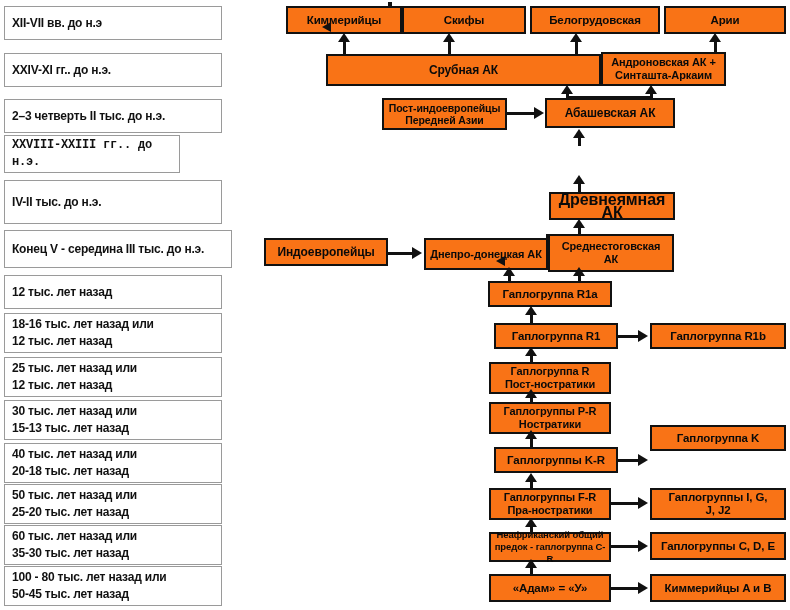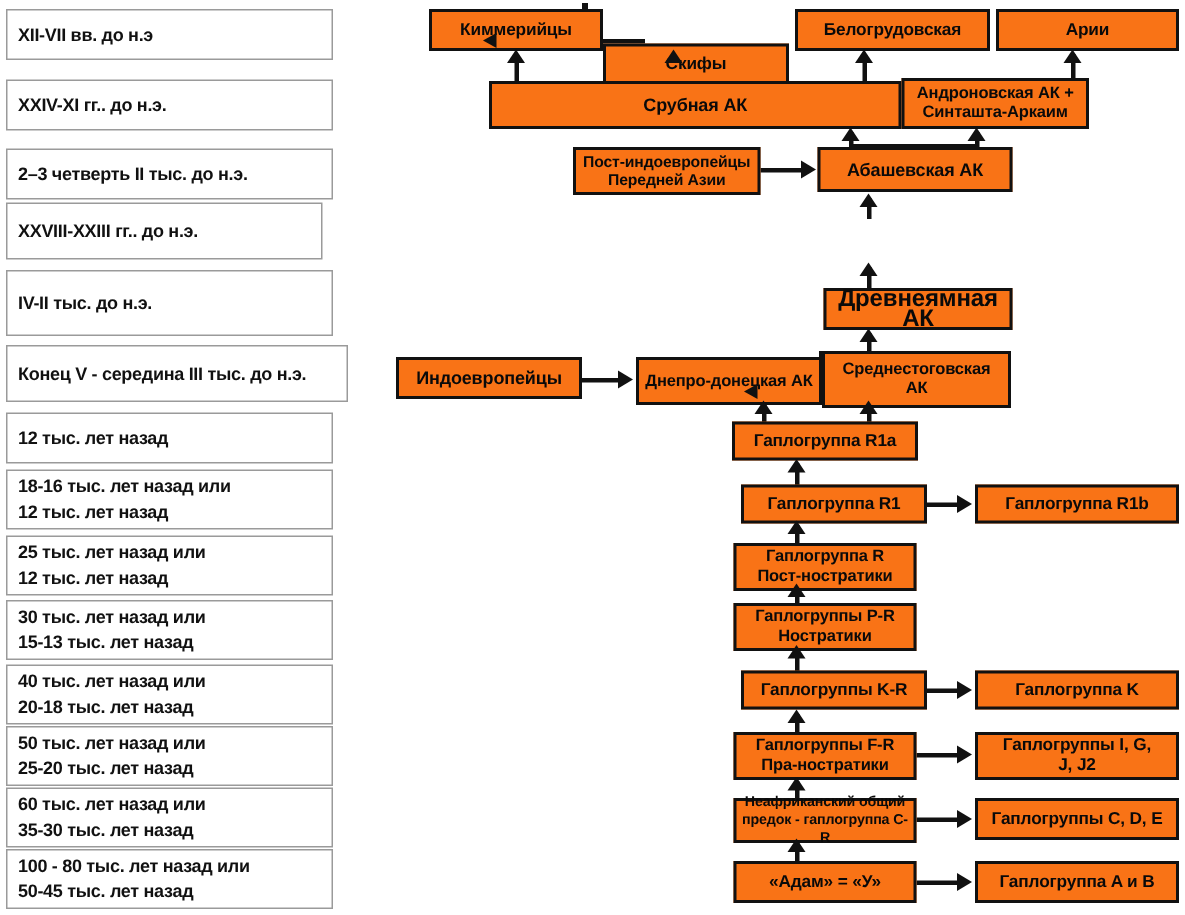--- a/index.html
+++ b/index.html
@@ -87,41 +87,41 @@
   }
 </style>
 </head>
 <body>
 
 <div id="stage">
 
   <div class="era" style="left:4px;  top:6px;   width:218px; height:34px;">XII-VII вв. до н.э</div>
   <div class="era" style="left:4px;  top:53px;  width:218px; height:34px;">XXIV-XI гг.. до н.э.</div>
   <div class="era" style="left:4px;  top:99px;  width:218px; height:34px;">2–3 четверть II тыс. до н.э.</div>
-  <div class="era" style="left:4px;  top:135px; width:211px; height:38px;">XXVIII-XXIII гг.. до н.э.</div>
+  <div class="era" style="left:4px;  top:135px; width:176px; height:38px;font-family:Liberation Mono, monospace;">XXVIII-XXIII гг.. до н.э.</div>
   <div class="era" style="left:4px;  top:180px; width:218px; height:44px;">IV-II тыс. до н.э.</div>
   <div class="era" style="left:4px;  top:230px; width:228px; height:38px;">Конец V - середина III тыс. до н.э.</div>
   <div class="era" style="left:4px;  top:275px; width:218px; height:34px;">12 тыс. лет назад</div>
   <div class="era" style="left:4px;  top:313px; width:218px; height:40px;">18-16 тыс. лет назад или
 12 тыс. лет назад</div>
   <div class="era" style="left:4px;  top:357px; width:218px; height:40px;">25 тыс. лет назад или
 12 тыс. лет назад</div>
   <div class="era" style="left:4px;  top:400px; width:218px; height:40px;">30 тыс. лет назад или
 15-13 тыс. лет назад</div>
   <div class="era" style="left:4px;  top:443px; width:218px; height:40px;">40 тыс. лет назад или
 20-18 тыс. лет назад</div>
   <div class="era" style="left:4px;  top:484px; width:218px; height:40px;">50 тыс. лет назад или
 25-20 тыс. лет назад</div>
   <div class="era" style="left:4px;  top:525px; width:218px; height:40px;">60 тыс. лет назад или
 35-30 тыс. лет назад</div>
   <div class="era" style="left:4px;  top:566px; width:218px; height:40px;">100 - 80 тыс. лет назад или
 50-45 тыс. лет назад</div>
 
   <div class="box" style="left:286px; top:6px;  width:116px; height:28px;">Киммерийцы</div>
-  <div class="box" style="left:402px; top:6px;  width:124px; height:28px;margin-top:23px;">Скифы</div>
+  <div class="box" style="left:402px; top:6px;  width:124px; height:28px;">Скифы</div>
   <div class="box" style="left:530px; top:6px;  width:130px; height:28px;">Белогрудовская</div>
   <div class="box" style="left:664px; top:6px;  width:122px; height:28px;">Арии</div>
 
   <div class="hline" style="left:330px; top:26px; width:100px;"></div>
   <div class="arr-left" style="left:322px; top:22px;"></div>
   <div class="vline" style="left:388px; top:2px; height:32px; width:4px;"></div>
 
   <div class="box" style="left:326px; top:54px; width:275px; height:32px; font-size:12px;">Срубная АК</div>
   <div class="box" style="left:601px; top:52px; width:125px; height:34px; font-size:11px; line-height:13px;">Андроновская АК +
 Синташта-Аркаим</div>
@@ -191,21 +191,21 @@
 Пост-ностратики</div>
   <div class="vline" style="left:530px; top:350px; height:14px;"></div>
   <div class="arr-up" style="left:525px; top:347px;"></div>
 
   <div class="box" style="left:489px; top:402px; width:122px; height:32px; font-size:11px; line-height:13px;">Гаплогруппы P-R
 Ностратики</div>
   <div class="vline" style="left:530px; top:392px; height:12px;"></div>
   <div class="arr-up" style="left:525px; top:389px;"></div>
 
   <div class="box" style="left:494px; top:447px; width:124px; height:26px; font-size:11.5px;">Гаплогруппы K-R</div>
-  <div class="box" style="left:650px; top:447px; width:136px; height:26px; font-size:11.5px;">Гаплогруппа K</div>
+  <div class="box" style="left:650px; top:425px; width:136px; height:26px; font-size:11.5px;">Гаплогруппа K</div>
   <div class="vline" style="left:530px; top:433px; height:16px;"></div>
   <div class="arr-up" style="left:525px; top:430px;"></div>
   <div class="hline" style="left:618px; top:459px; width:22px;"></div>
   <div class="arr-right" style="left:638px; top:454px;"></div>
 
   <div class="box" style="left:489px; top:488px; width:122px; height:32px; font-size:11px; line-height:13px;">Гаплогруппы F-R
 Пра-ностратики</div>
   <div class="box" style="left:650px; top:488px; width:136px; height:32px; font-size:11.5px; line-height:13px;">Гаплогруппы I, G,
 J, J2</div>
   <div class="vline" style="left:530px; top:476px; height:14px;"></div>
@@ -215,19 +215,19 @@
 
   <div class="box" style="left:489px; top:532px; width:122px; height:30px; font-size:9.5px; line-height:12px;">Неафриканский общий
 предок - гаплогруппа C-R</div>
   <div class="box" style="left:650px; top:532px; width:136px; height:28px; font-size:11.5px;">Гаплогруппы C, D, E</div>
   <div class="vline" style="left:530px; top:521px; height:13px;"></div>
   <div class="arr-up" style="left:525px; top:518px;"></div>
   <div class="hline" style="left:611px; top:545px; width:29px;"></div>
   <div class="arr-right" style="left:638px; top:540px;"></div>
 
   <div class="box" style="left:489px; top:574px; width:122px; height:28px; font-size:11.5px;">«Адам» = «У»</div>
-  <div class="box" style="left:650px; top:574px; width:136px; height:28px; font-size:11.5px;">Гаплогруппа A и B</div>
+  <div class="box" style="left:650px; top:574px; width:136px; height:28px; font-size:11.5px;">Киммерийцы A и B</div>
   <div class="vline" style="left:530px; top:562px; height:14px;"></div>
   <div class="arr-up" style="left:525px; top:559px;"></div>
   <div class="hline" style="left:611px; top:587px; width:29px;"></div>
   <div class="arr-right" style="left:638px; top:582px;"></div>
 
 </div>
 
 </body></html>

